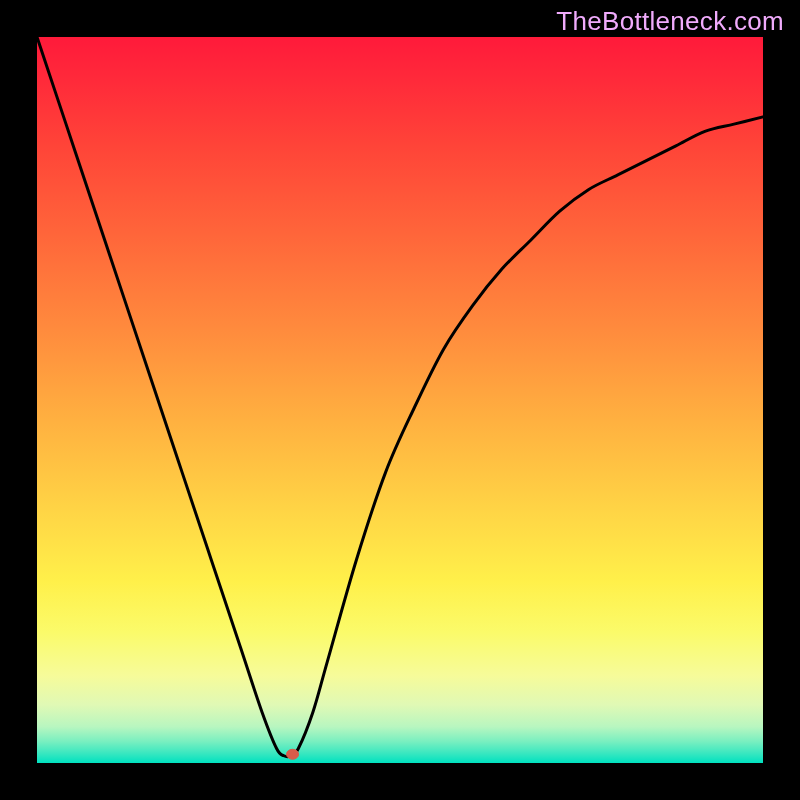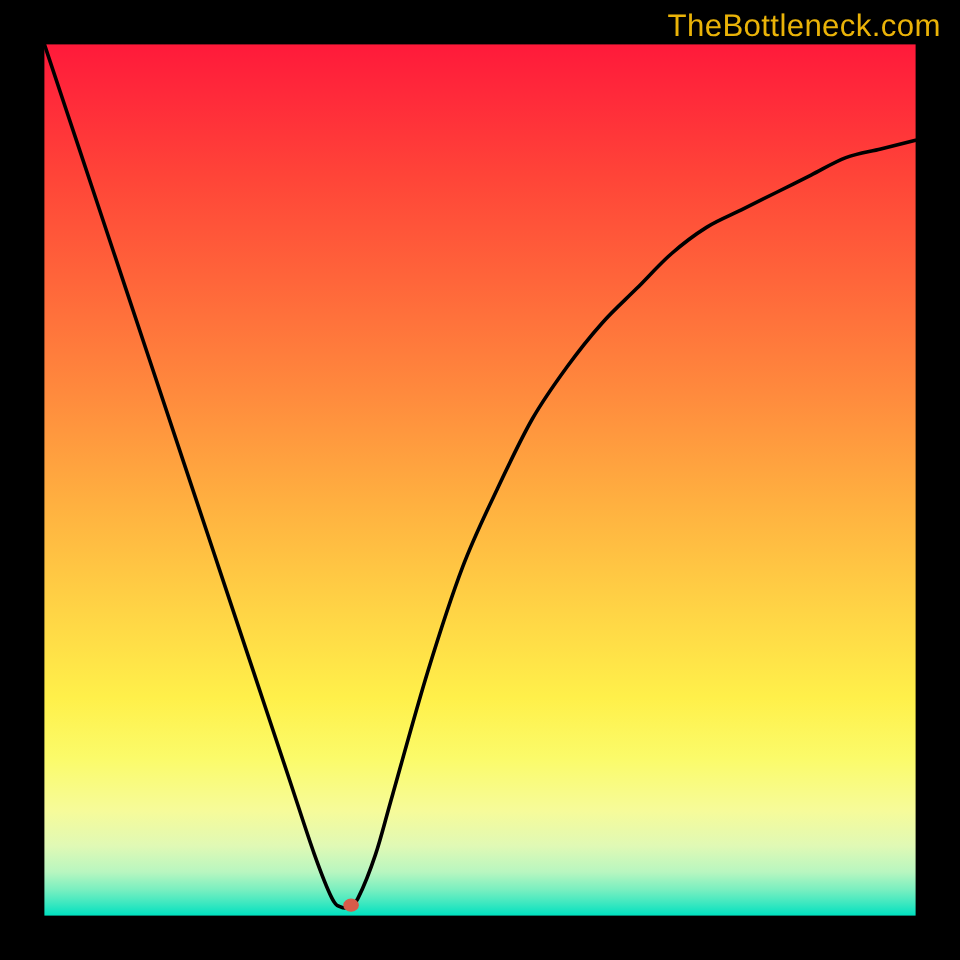--- a/index.html
+++ b/index.html
@@ -39,21 +39,21 @@
       #b8f6c0 95%,
       #7aefc0 97%,
       #40e8c0 98.5%,
       #00e1c0 100%
     );
   }
   .watermark {
     position: absolute;
     top: 6px;
     right: 16px;
-    color: #eab308;
+    color: #f0abfc;
     font-size: 26px;
     font-weight: 500;
     letter-spacing: 0.3px;
     user-select: none;
   }
   svg.curve {
     position: absolute;
     left: 0;
     top: 0;
     width: 726px;

